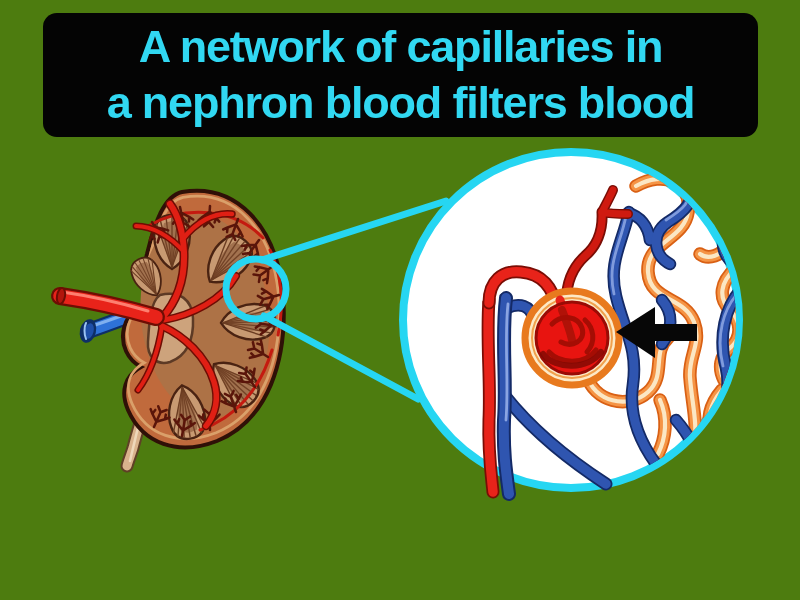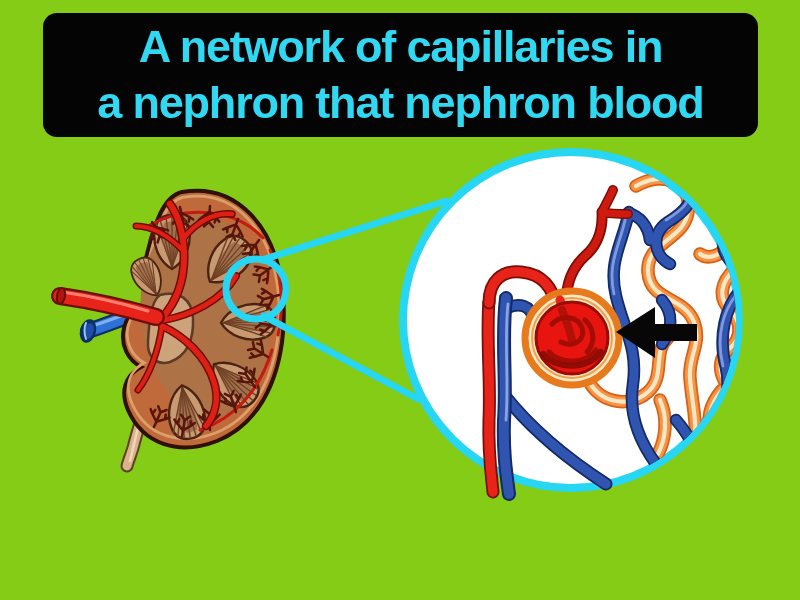--- a/index.html
+++ b/index.html
@@ -1,38 +1,38 @@
 <!DOCTYPE html>
 <html><head>
 <meta charset="utf-8">
 <style>
   html,body{margin:0;padding:0;background:#ffffff;}
   .stage{
-    position:relative;width:800px;height:600px;background:#84cc16;overflow:hidden;
+    position:relative;width:800px;height:600px;background:#4d7c0f;overflow:hidden;
     font-family:"Liberation Sans", sans-serif;
   }
   .banner{
     position:absolute;left:43px;top:13px;width:715px;height:124px;
     background:#040404;border-radius:14px;
     display:flex;flex-direction:column;align-items:center;justify-content:center;
   }
   .banner .line{
     color:#31d8f2;font-size:45px;line-height:56px;font-weight:700;
     letter-spacing:-1.2px;white-space:nowrap;
   }
   svg{position:absolute;left:0;top:0;}
 </style>
 </head>
 <body>
 
 <div class="stage">
 
   <div class="banner">
     <div class="line">A network of capillaries in</div>
-    <div class="line">a nephron that nephron blood</div>
+    <div class="line">a nephron blood filters blood</div>
   </div>
 
   <svg width="800" height="600" viewBox="0 0 800 600">
     <defs>
       <clipPath id="lens">
           <circle cx="571" cy="320" r="165"></circle>
         </clipPath>
       <g id="twig" stroke="#5a150a" stroke-width="2.2" stroke-linecap="round" fill="none">
         <path d="M0 0 L-14 0 M-5 0 L-10 -6 M-10 -6 L-14 -5 M-10 -6 L-13 -9 M-5 0 L-10 6 M-10 6 L-14 5 M-10 6 L-13 9 M-14 0 L-18 -4 M-14 0 L-18 4"></path>
       </g>

